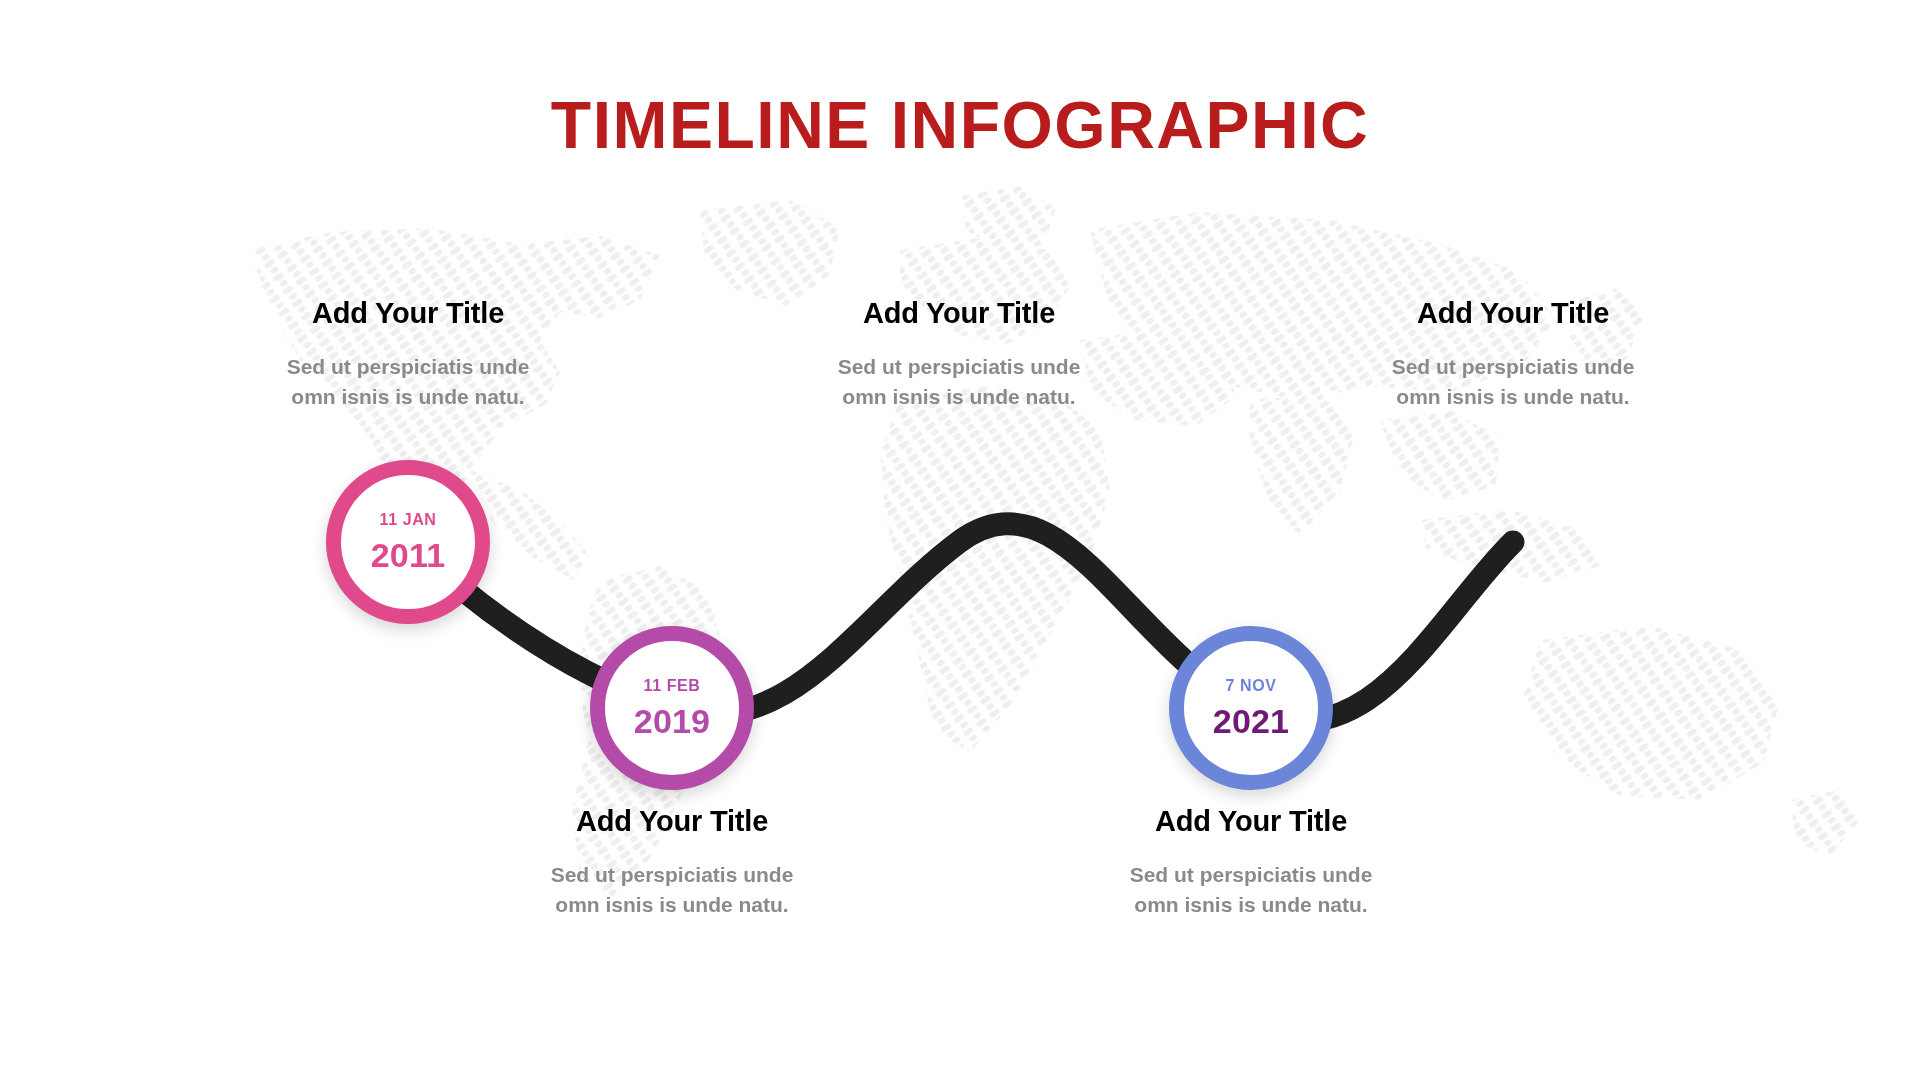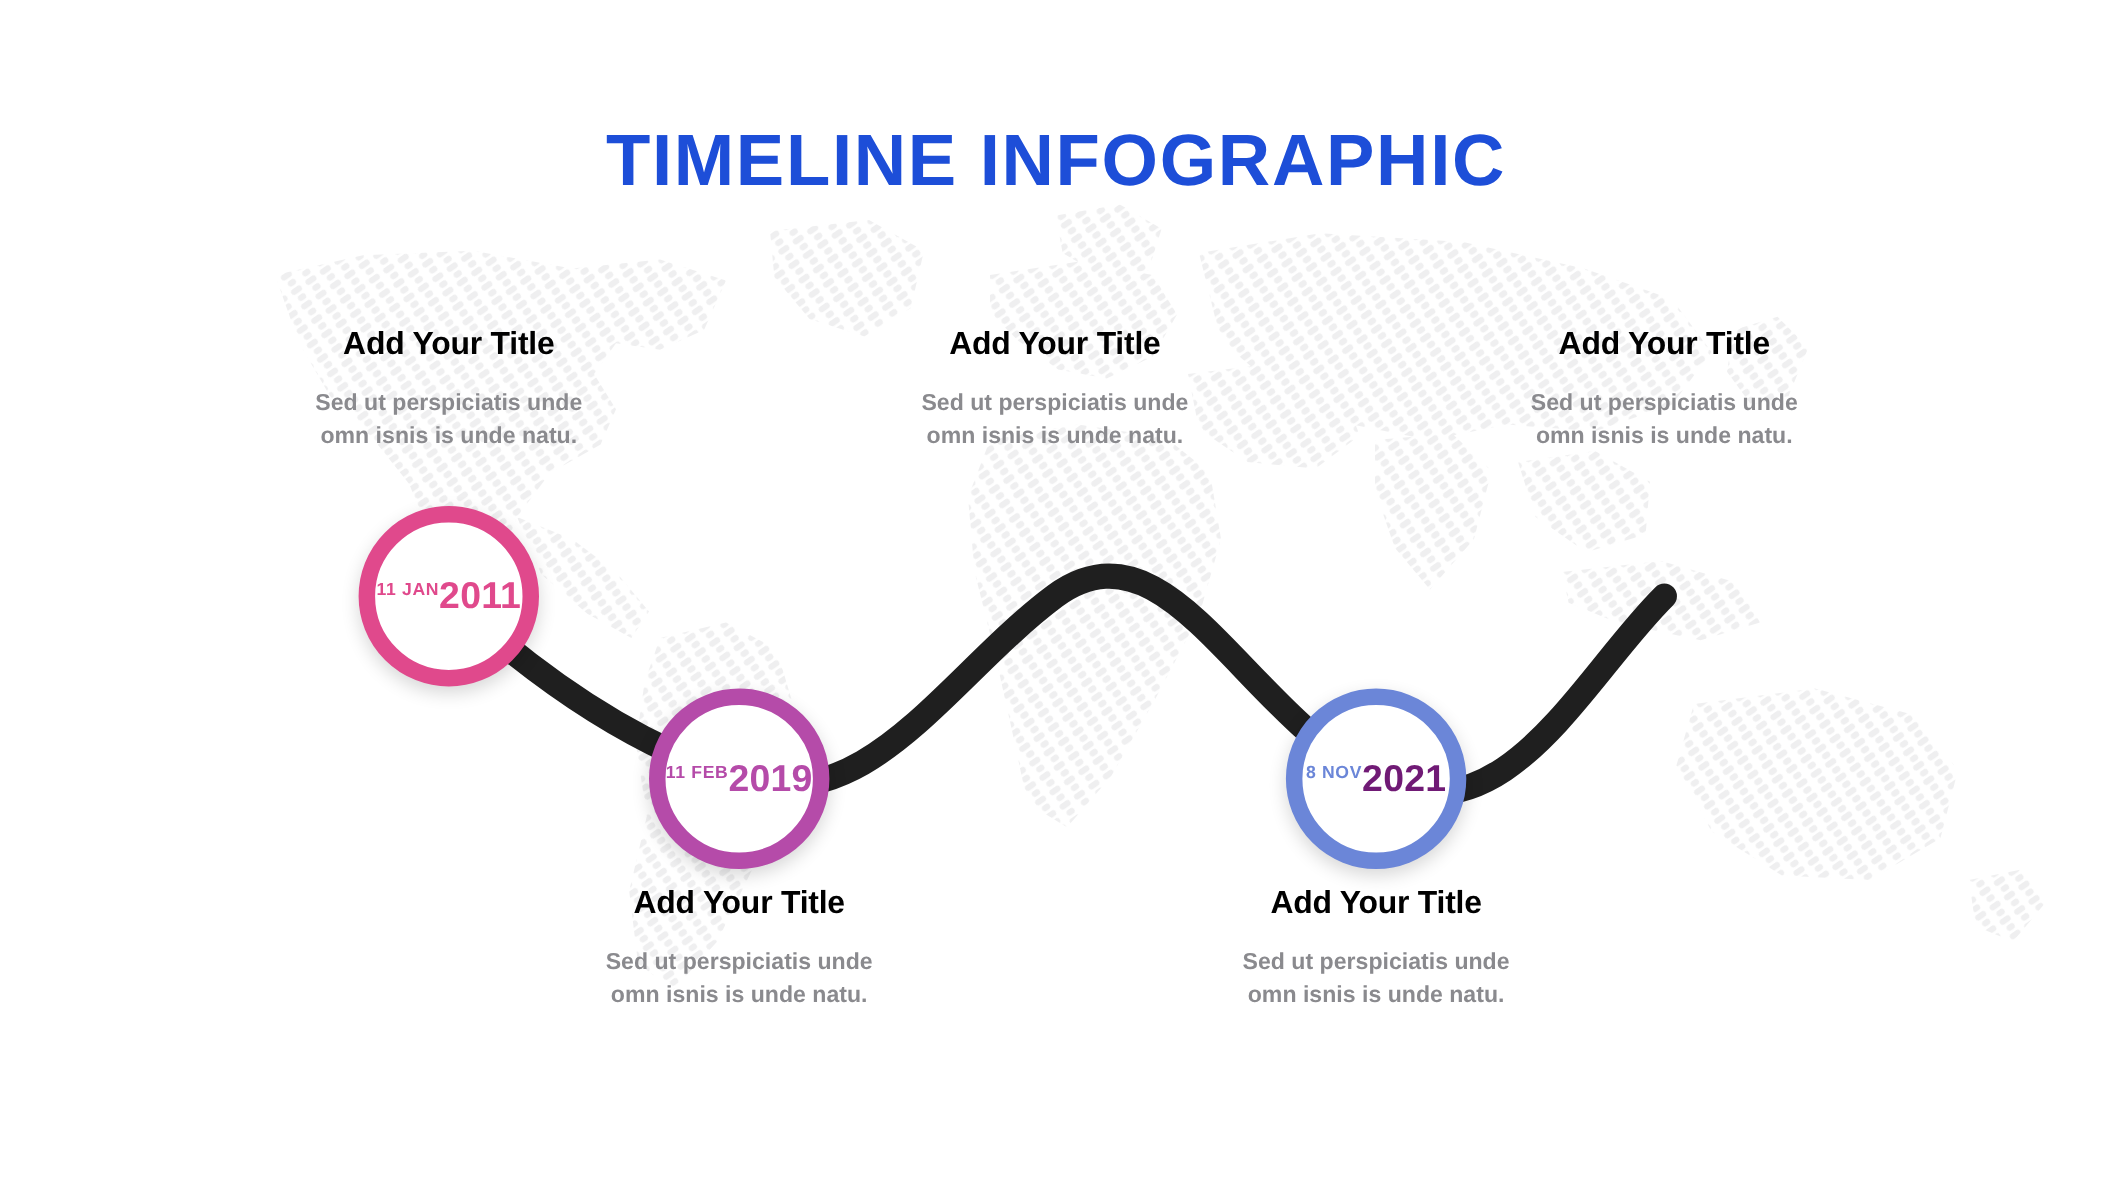--- a/index.html
+++ b/index.html
@@ -35,24 +35,23 @@
   
   #page-title {
     position: absolute;
     left: 0;
     top: 92px;
     width: 1920px;
     text-align: center;
     font-size: 66px;
     font-weight: 700;
     letter-spacing: 1.5px;
-    color: #1d4ed8;
+    color: #b91c1c;
     line-height: 1;
     white-space: nowrap;
-    margin-top: 20px;
   }
 
   
   #connector-layer {
     position: absolute;
     left: 0; top: 0;
     width: 1920px;
     height: 1080px;
     pointer-events: none;
   }
@@ -61,21 +60,21 @@
   .node {
     position: absolute;
     width: 164px;
     height: 164px;
     border-radius: 50%;
     background: #ffffff;
     box-sizing: border-box;
     border-style: solid;
     border-width: 15px;
     display: flex;
-    flex-direction: row;
+    flex-direction: column;
     align-items: center;
     justify-content: center;
     box-shadow: 0 6px 16px rgba(0,0,0,0.16);
   }
   .node .node-month {
     font-size: 16px;
     font-weight: 700;
     letter-spacing: 0.6px;
     line-height: 1;
     margin-bottom: 10px;
@@ -200,21 +199,21 @@
     <p class="block-desc">omn isnis is unde natu.</p>
   </div>
 
   <div class="text-block" style="left:794px; top:298px;">
     <div class="block-title">Add Your Title</div>
     <p class="block-desc">Sed ut perspiciatis unde</p>
     <p class="block-desc">omn isnis is unde natu.</p>
   </div>
 
   <div class="node" style="left:1169px; top:626px; border-color:#6B86D8;">
-    <div class="node-month" style="color:#6B86D8;">8 NOV</div>
+    <div class="node-month" style="color:#6B86D8;">7 NOV</div>
     <div class="node-year" style="color:#701a75;">2021</div>
   </div>
   <div class="text-block" style="left:1086px; top:806px;">
     <div class="block-title">Add Your Title</div>
     <p class="block-desc">Sed ut perspiciatis unde</p>
     <p class="block-desc">omn isnis is unde natu.</p>
   </div>
 
   <div class="text-block" style="left:1348px; top:298px;">
     <div class="block-title">Add Your Title</div>

